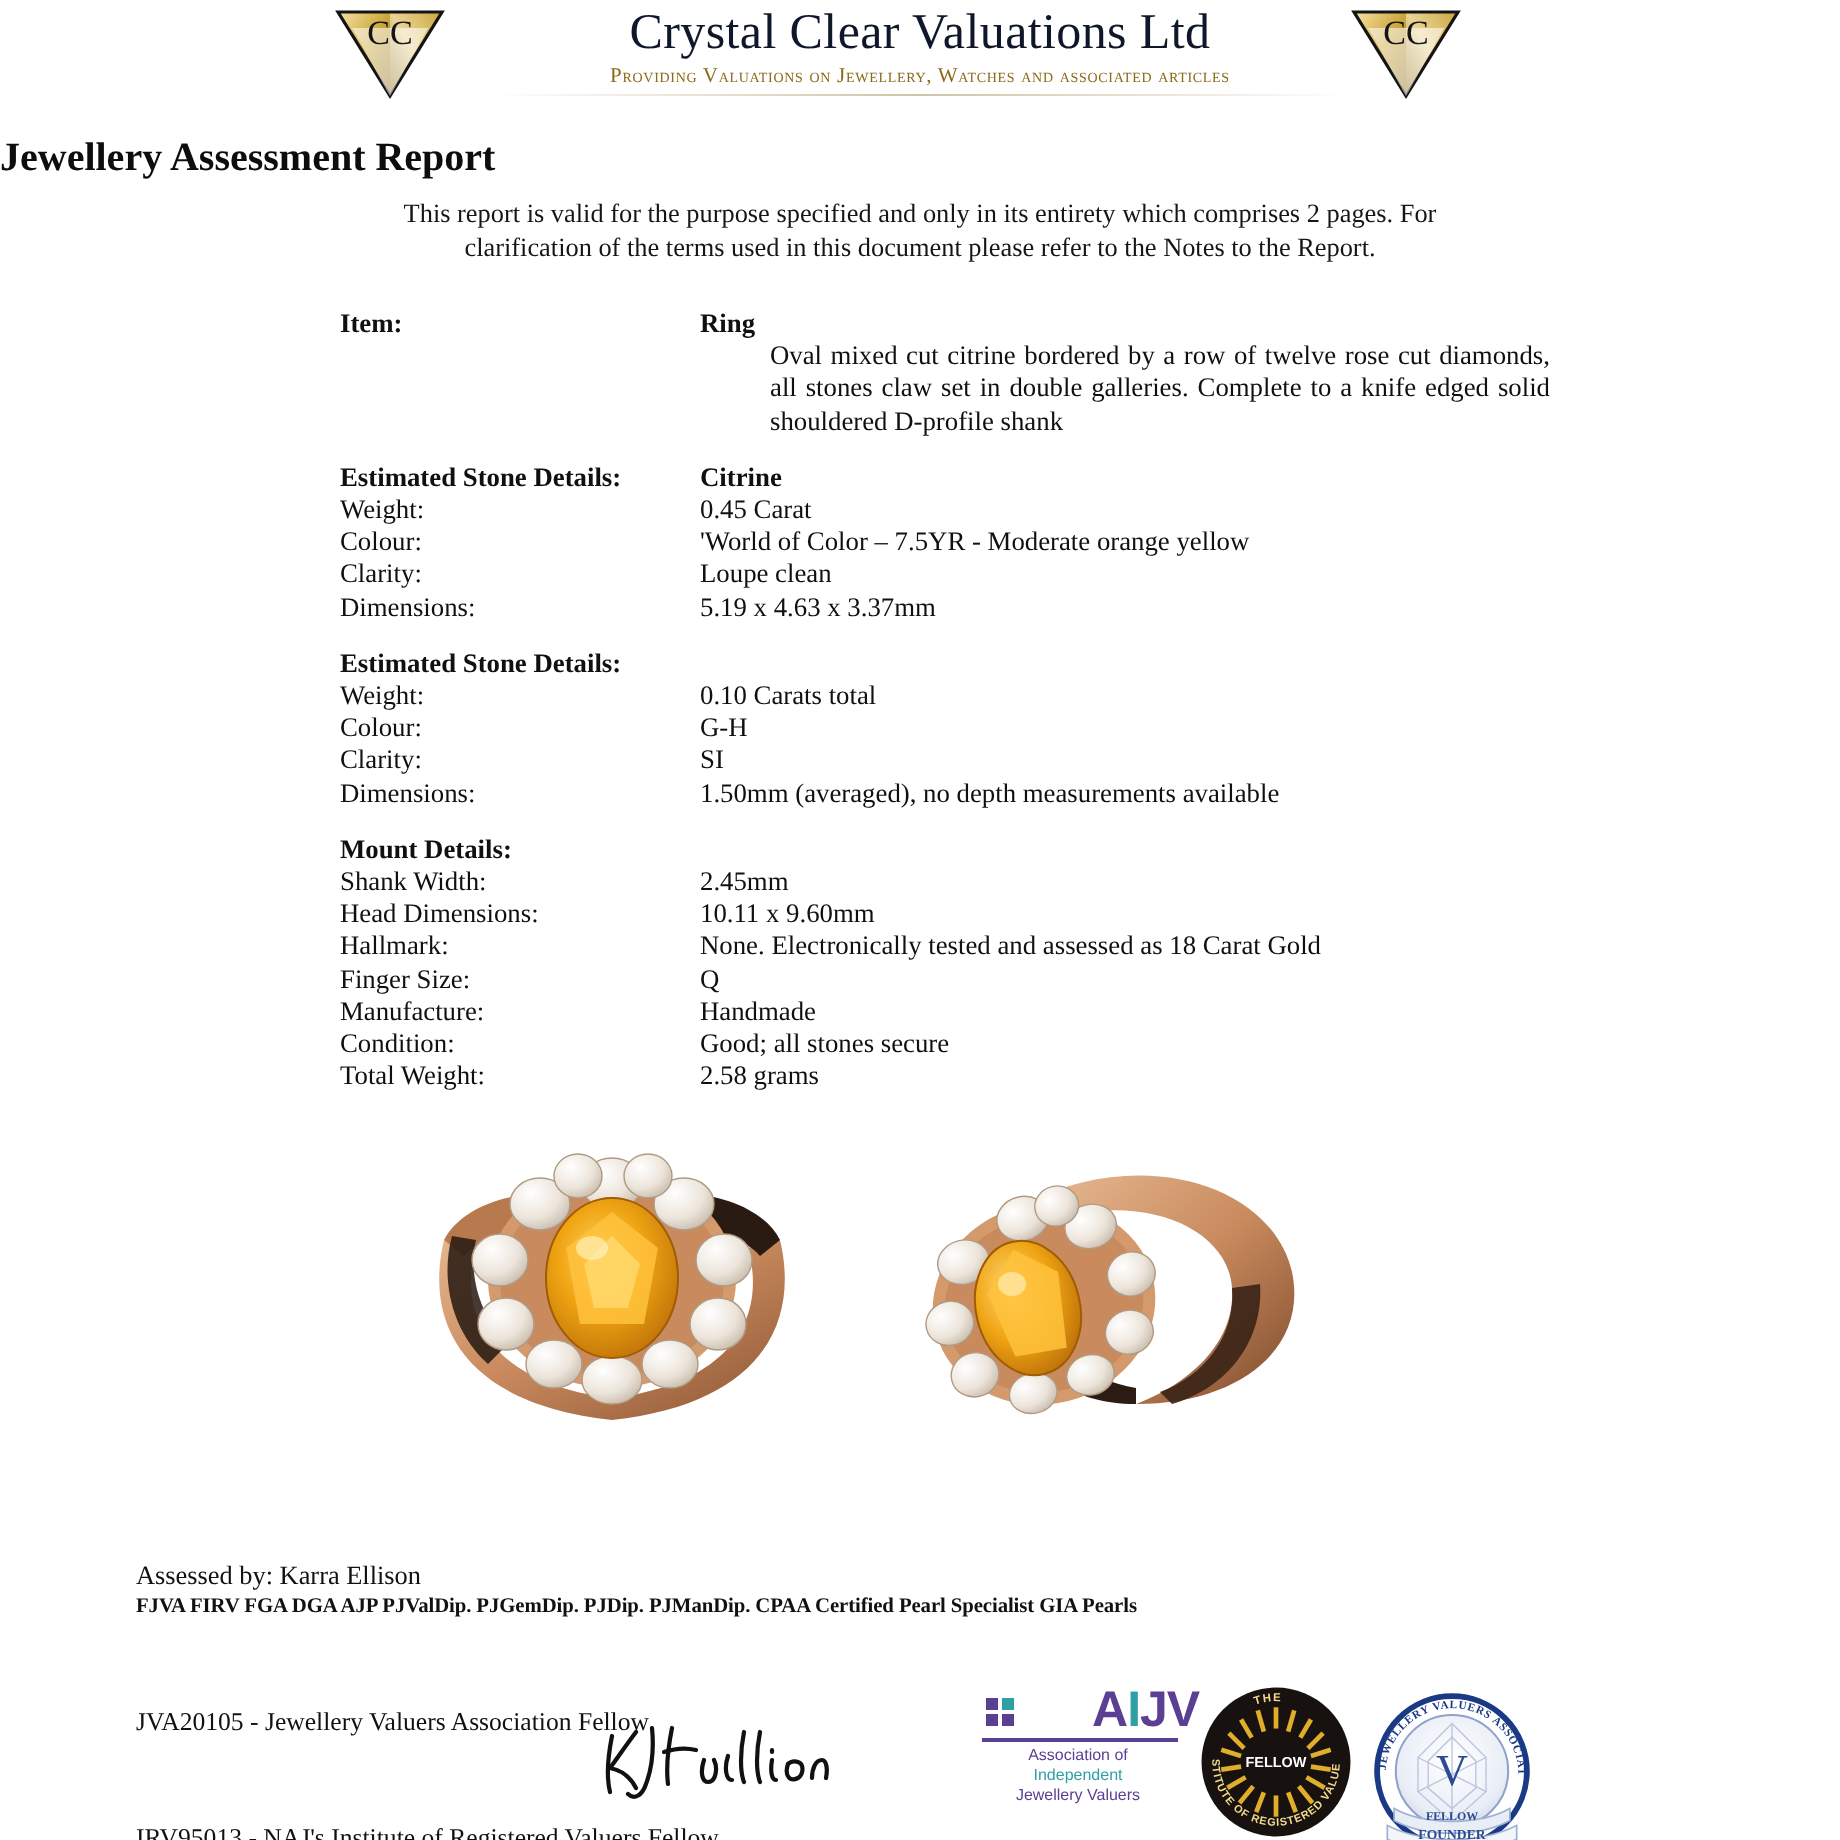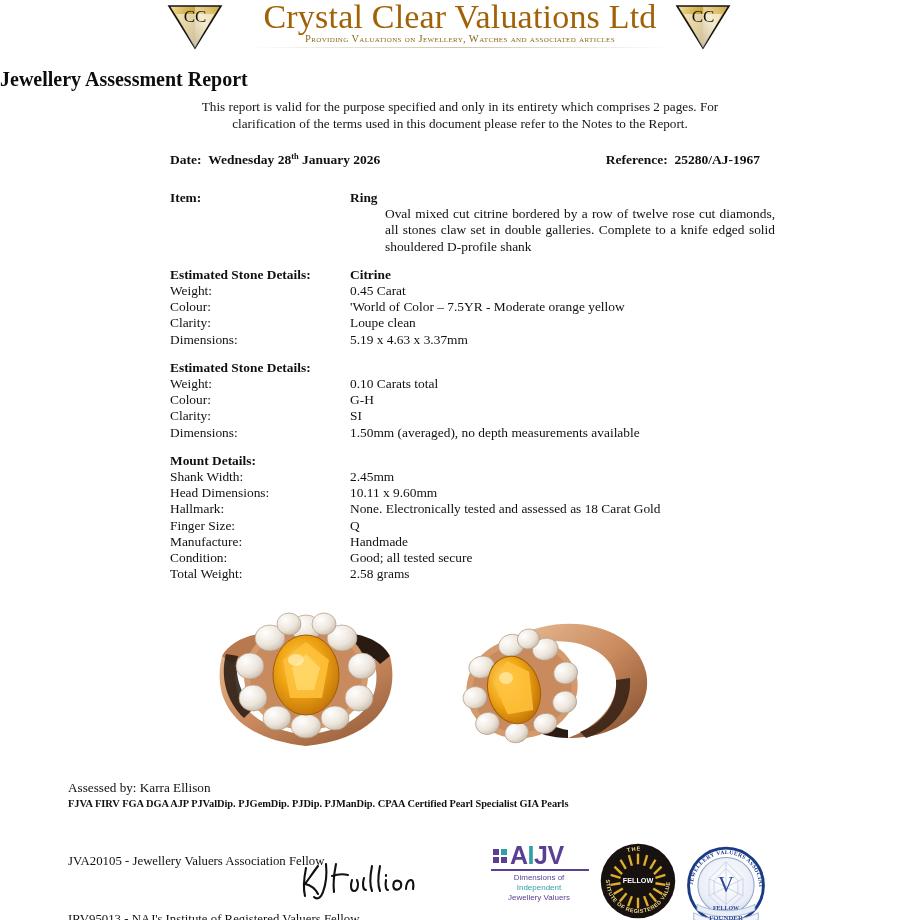--- a/index.html
+++ b/index.html
@@ -28,23 +28,23 @@
     position: relative;
     height: 52px;
     padding: 0 160px;
   }
   .brand-block {
     text-align: center;
     padding-top: 2px;
   }
   .brand-name {
     font-family: "Liberation Serif", "DejaVu Serif", serif;
-    font-size: 34px;
+    font-size: 25px;
     letter-spacing: 0.2px;
-    color: #a16207;
+    color: #0f172a;
     line-height: 30px;
   }
   .brand-tagline {
     font-family: "Liberation Serif", "DejaVu Serif", serif;
     font-size: 10.5px;
     font-weight: normal;
     font-variant: small-caps;
     letter-spacing: 0.35px;
     color: #8a6a17;
     line-height: 13px;
@@ -204,20 +204,21 @@
   }
   .aijv-dots i { display: block; width: 6px; height: 6px; background: #5b3f93; }
   .aijv-dots i.teal { background: #2f9fa6; }
   .aijv-letters {
     font-family: "Liberation Sans", sans-serif;
     font-weight: bold;
     font-size: 25px;
     line-height: 25px;
     letter-spacing: -0.5px;
     color: #5b3f93;
+    margin-left: 36px;
   }
   .aijv-letters .i-teal { color: #2f9fa6; }
   .aijv-rule {
     width: 98px;
     height: 2px;
     background: #5b3f93;
     margin: 1px 0 2px 4px;
   }
   .aijv-sub {
     font-family: "Liberation Sans", sans-serif;
@@ -272,30 +273,20 @@
         <polygon points="5,4 57,4 31,46" fill="none" stroke="#141414" stroke-width="1.6"></polygon>
         <polygon points="12,12 50,12 31,46" fill="#ffffff" opacity="0.55"></polygon>
         <text x="31" y="20" text-anchor="middle" font-family="Liberation Serif, serif" font-size="17" fill="#141414">CC</text>
       </svg>
     </div>
   </div>
 
   <div class="doc-title">Jewellery Assessment Report</div>
   <div class="doc-subtitle">This report is valid for the purpose specified and only in its entirety which comprises 2 pages.  For clarification of the terms used in this document please refer to the Notes to the Report.</div>
 
-  <div class="meta-row">
-    <div class="meta-cell">
-      <span>Date:</span>
-      <span>&nbsp;<span>Wednesday 28</span><sup>th</sup><span> January 2026</span></span>
-    </div>
-    <div class="meta-cell">
-      <span>Reference:</span>
-      <span>&nbsp;<span>25280/AJ-1967</span></span>
-    </div>
-  </div>
 
   <div class="body-area">
 
     <div class="section">
       <div class="row">
         <div class="lbl bold">Item:</div>
         <div class="val bold">Ring</div>
       </div>
       <div class="row">
         <div class="lbl"></div>
@@ -368,21 +359,21 @@
       <div class="row">
         <div class="lbl">Finger Size:</div>
         <div class="val">Q</div>
       </div>
       <div class="row">
         <div class="lbl">Manufacture:</div>
         <div class="val">Handmade</div>
       </div>
       <div class="row">
         <div class="lbl">Condition:</div>
-        <div class="val">Good; all tested secure</div>
+        <div class="val">Good; all stones secure</div>
       </div>
       <div class="row">
         <div class="lbl">Total Weight:</div>
         <div class="val">2.58 grams</div>
       </div>
     </div>
   </div>
 
   <div class="photos">
 
@@ -513,21 +504,21 @@
           <span class="aijv-dots">
             <i></i>
               <i class="teal"></i>
               <i></i>
               <i></i>
           </span>
           <span class="aijv-letters"><span>A</span><span class="i-teal">I</span><span>JV</span></span>
         </div>
         <div class="aijv-rule"></div>
         <div class="aijv-sub">
-          <div class="l1">Dimensions of</div>
+          <div class="l1">Association of</div>
           <div class="l2">Independent</div>
           <div class="l3">Jewellery Valuers</div>
         </div>
       </div>
     </div>
 
     <div class="badge naj">
       <svg width="76" height="76" viewBox="0 0 100 100">
         <defs>
           <path id="najTop" d="M50,50 m-40,0 a40,40 0 0 1 80,0" fill="none"></path>

